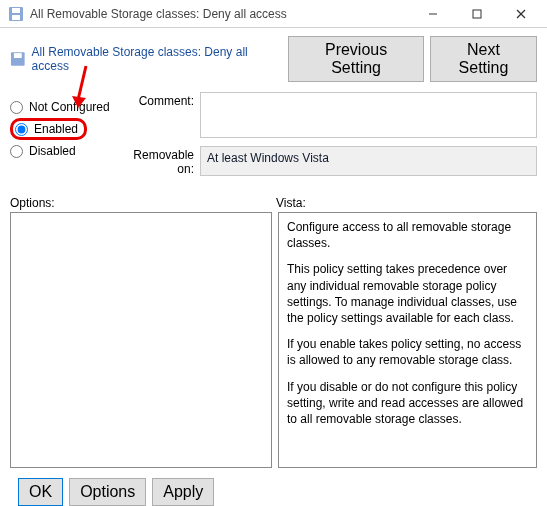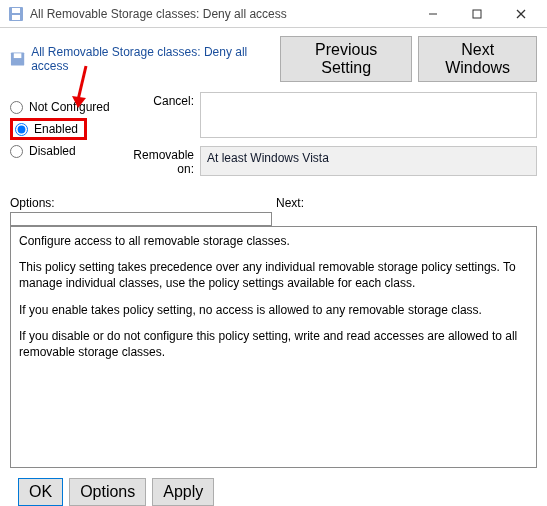--- a/index.html
+++ b/index.html
@@ -45,21 +45,21 @@
     display:flex; padding:4px 10px 6px 10px;
   }
   .radios {
     width:110px; padding-top:6px; position:relative;
   }
   .radio-row {
     display:flex; align-items:center; margin:4px 0; font-size:12px; color:#000;
   }
   .radio-row input { margin:0 6px 0 0; }
   .radio-highlight {
-    border:3px solid #e60000; border-radius:0; padding:1px 6px 1px 2px;
+    border:3px solid #e60000; border-radius:10px; padding:1px 6px 1px 2px;
     display:inline-flex; 
   }
   .arrow {
     position:absolute; top:-26px; left:62px; width:20px; height:46px;
   }
   .form-col { flex:1; }
   .form-line { display:flex; margin:2px 0 8px 0; }
   .form-label { width:80px; text-align:right; padding-right:6px; color:#000; padding-top:2px;}
   .comment-box {
     flex:1; height:46px; border:1px solid #c7c7c7; background:#fff; resize:none;
@@ -70,21 +70,21 @@
     padding:4px 6px; color:#0f172a; overflow-y:scroll;
   }
 
   .split-labels {
     display:flex; padding:6px 0 2px 10px; color:#000;
   }
   .split-labels .left { width:266px; }
   .split-labels .right { flex:1; }
 
   .split-panes {
-    display:flex; padding:0 10px; height:256px;flex-direction:column;
+    display:flex; padding:0 10px; height:256px;
   }
   .pane {
     border:1px solid #8a8a8a; background:#fff; overflow:auto;
     padding:6px 8px; font-size:12px; line-height:1.35;
   }
   .pane.left { width:262px; margin-right:6px; }
   .pane.right { flex:1; }
   .pane.right p { margin:0 0 10px 0; }
 
   .footer {
@@ -125,21 +125,21 @@
 </div>
 
 <div class="header-row">
   <svg class="pg-icon disk-svg" viewBox="0 0 16 16">
     <rect class="body" x="1" y="1" width="14" height="14" rx="1"></rect>
     <rect class="label" x="4" y="2" width="8" height="5"></rect>
   </svg>
   <span class="pg-title">All Removable Storage classes: Deny all access</span>
   <div class="spacer"></div>
   <button class="btn">Previous Setting</button>
-  <button class="btn">Next Windows</button>
+  <button class="btn">Next Setting</button>
 </div>
 
 <div class="state-area">
   <div class="radios">
     <svg class="arrow" viewBox="0 0 20 46">
       <path d="M14 2 L6 36" stroke="#e60000" stroke-width="3" fill="none"></path>
       <path d="M0 32 L6 44 L14 34 Z" fill="#e60000"></path>
     </svg>
     <label class="radio-row">
       <input type="radio" name="state" style="">
@@ -154,33 +154,33 @@
       </span>
     </div>
     <label class="radio-row">
       <input type="radio" name="state" style="">
       <span>Disabled</span>
     </label>
   </div>
 
   <div class="form-col">
     <div class="form-line">
-      <div class="form-label">Cancel:</div>
+      <div class="form-label">Comment:</div>
       <textarea class="comment-box" value="" style=""></textarea>
     </div>
     <div class="form-line">
       <div class="form-label">Removable on:</div>
       <div class="supported-box">At least Windows Vista</div>
     </div>
   </div>
 </div>
 
 <div class="split-labels">
   <div class="left">Options:</div>
-  <div class="right">Next:</div>
+  <div class="right">Vista:</div>
 </div>
 
 <div class="split-panes">
   <div class="pane left"></div>
   <div class="pane right">
     <p>Configure access to all removable storage classes.</p>
     <p>This policy setting takes precedence over any individual removable storage policy settings. To manage individual classes, use the policy settings available for each class.</p>
     <p>If you enable takes policy setting, no access is allowed to any removable storage class.</p>
     <p>If you disable or do not configure this policy setting, write and read accesses are allowed to all removable storage classes.</p>
   </div>

